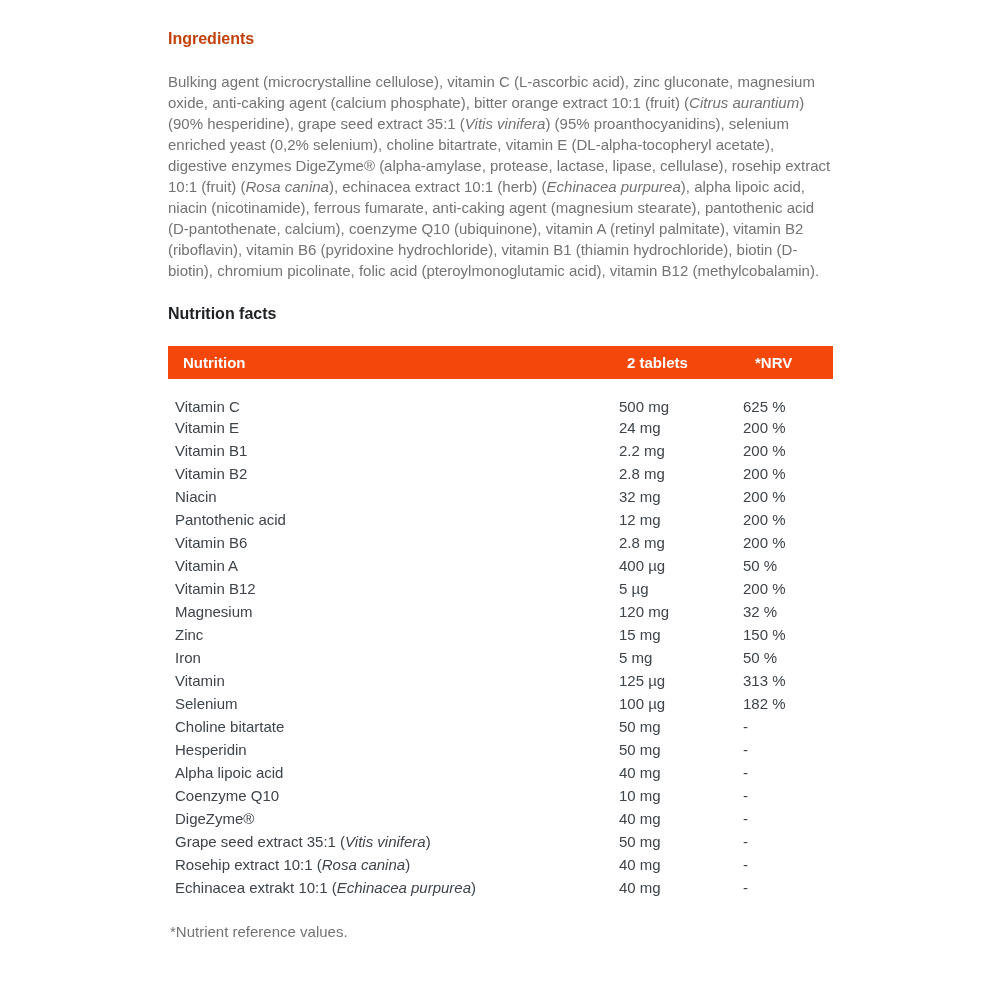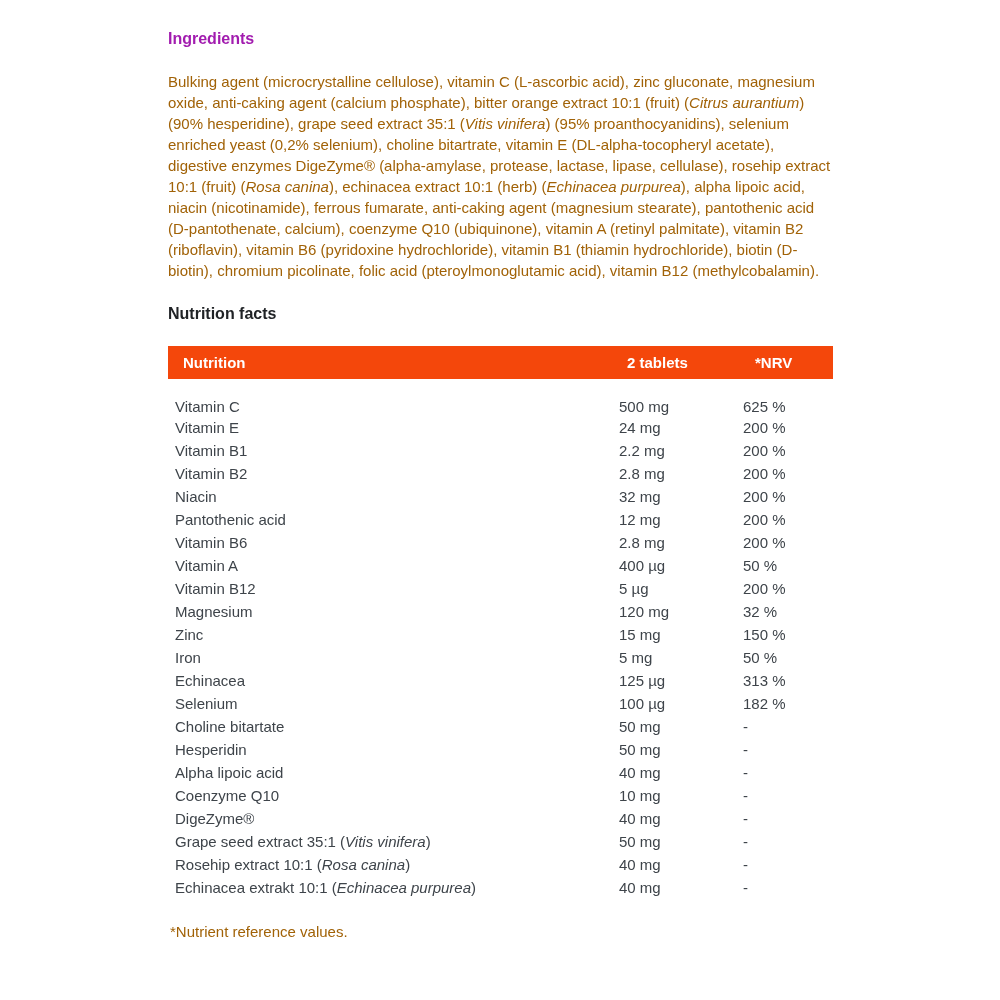--- a/index.html
+++ b/index.html
@@ -20,21 +20,21 @@
   .heading {
     font-size: 16px;
     line-height: 18px;
     font-weight: 700;
     color: #202326;
     margin: 0;
   }
   .body-text {
     font-size: 15px;
     line-height: 21px;
-    color: #a16207;
+    color: #737373;
   }
   #ingredients-paragraph {
     margin: 23px 0 0 0;
   }
   #nutrition-heading {
     margin-top: 24px;
   }
   table.nutrition-table {
     width: 665px;
     margin-top: 23px;
@@ -71,21 +71,21 @@
   tbody tr:first-child td { padding-top: 19px; }
   .footnote {
     margin: 22px 0 8px 2px;
   }
 </style>
 </head>
 <body>
 
 <div class="page">
 
-  <h2 class="heading" id="ingredients-heading" style="color: #a21caf;">Ingredients</h2>
+  <h2 class="heading" id="ingredients-heading" style="color: #c2410c;">Ingredients</h2>
 
   <p class="body-text" id="ingredients-paragraph">Bulking agent (microcrystalline cellulose), vitamin C (L-ascorbic acid), zinc gluconate, magnesium oxide, anti-caking agent (calcium phosphate), bitter orange extract 10:1 (fruit) (<i>Citrus aurantium</i>) (90% hesperidine), grape seed extract 35:1 (<i>Vitis vinifera</i>) (95% proanthocyanidins), selenium enriched yeast (0,2% selenium), choline bitartrate, vitamin E (DL-alpha-tocopheryl acetate), digestive enzymes DigeZyme® (alpha-amylase, protease, lactase, lipase, cellulase), rosehip extract 10:1 (fruit) (<i>Rosa canina</i>), echinacea extract 10:1 (herb) (<i>Echinacea purpurea</i>), alpha lipoic acid, niacin (nicotinamide), ferrous fumarate, anti-caking agent (magnesium stearate), pantothenic acid (D-pantothenate, calcium), coenzyme Q10 (ubiquinone), vitamin A (retinyl palmitate), vitamin B2 (riboflavin), vitamin B6 (pyridoxine hydrochloride), vitamin B1 (thiamin hydrochloride), biotin (D-biotin), chromium picolinate, folic acid (pteroylmonoglutamic acid), vitamin B12 (methylcobalamin).</p>
 
   <h2 class="heading" id="nutrition-heading" style="color: rgb(32, 35, 38);">Nutrition facts</h2>
 
   <table class="nutrition-table">
     <colgroup>
       <col class="c-name">
       <col class="c-amount">
       <col class="c-nrv">
@@ -152,21 +152,21 @@
           <td class="col-name">Zinc</td>
           <td class="col-amount">15 mg</td>
           <td class="col-nrv">150 %</td>
         </tr>
         <tr>
           <td class="col-name">Iron</td>
           <td class="col-amount">5 mg</td>
           <td class="col-nrv">50 %</td>
         </tr>
         <tr>
-          <td class="col-name">Echinacea</td>
+          <td class="col-name">Vitamin</td>
           <td class="col-amount">125 µg</td>
           <td class="col-nrv">313 %</td>
         </tr>
         <tr>
           <td class="col-name">Selenium</td>
           <td class="col-amount">100 µg</td>
           <td class="col-nrv">182 %</td>
         </tr>
         <tr>
           <td class="col-name">Choline bitartate</td>

